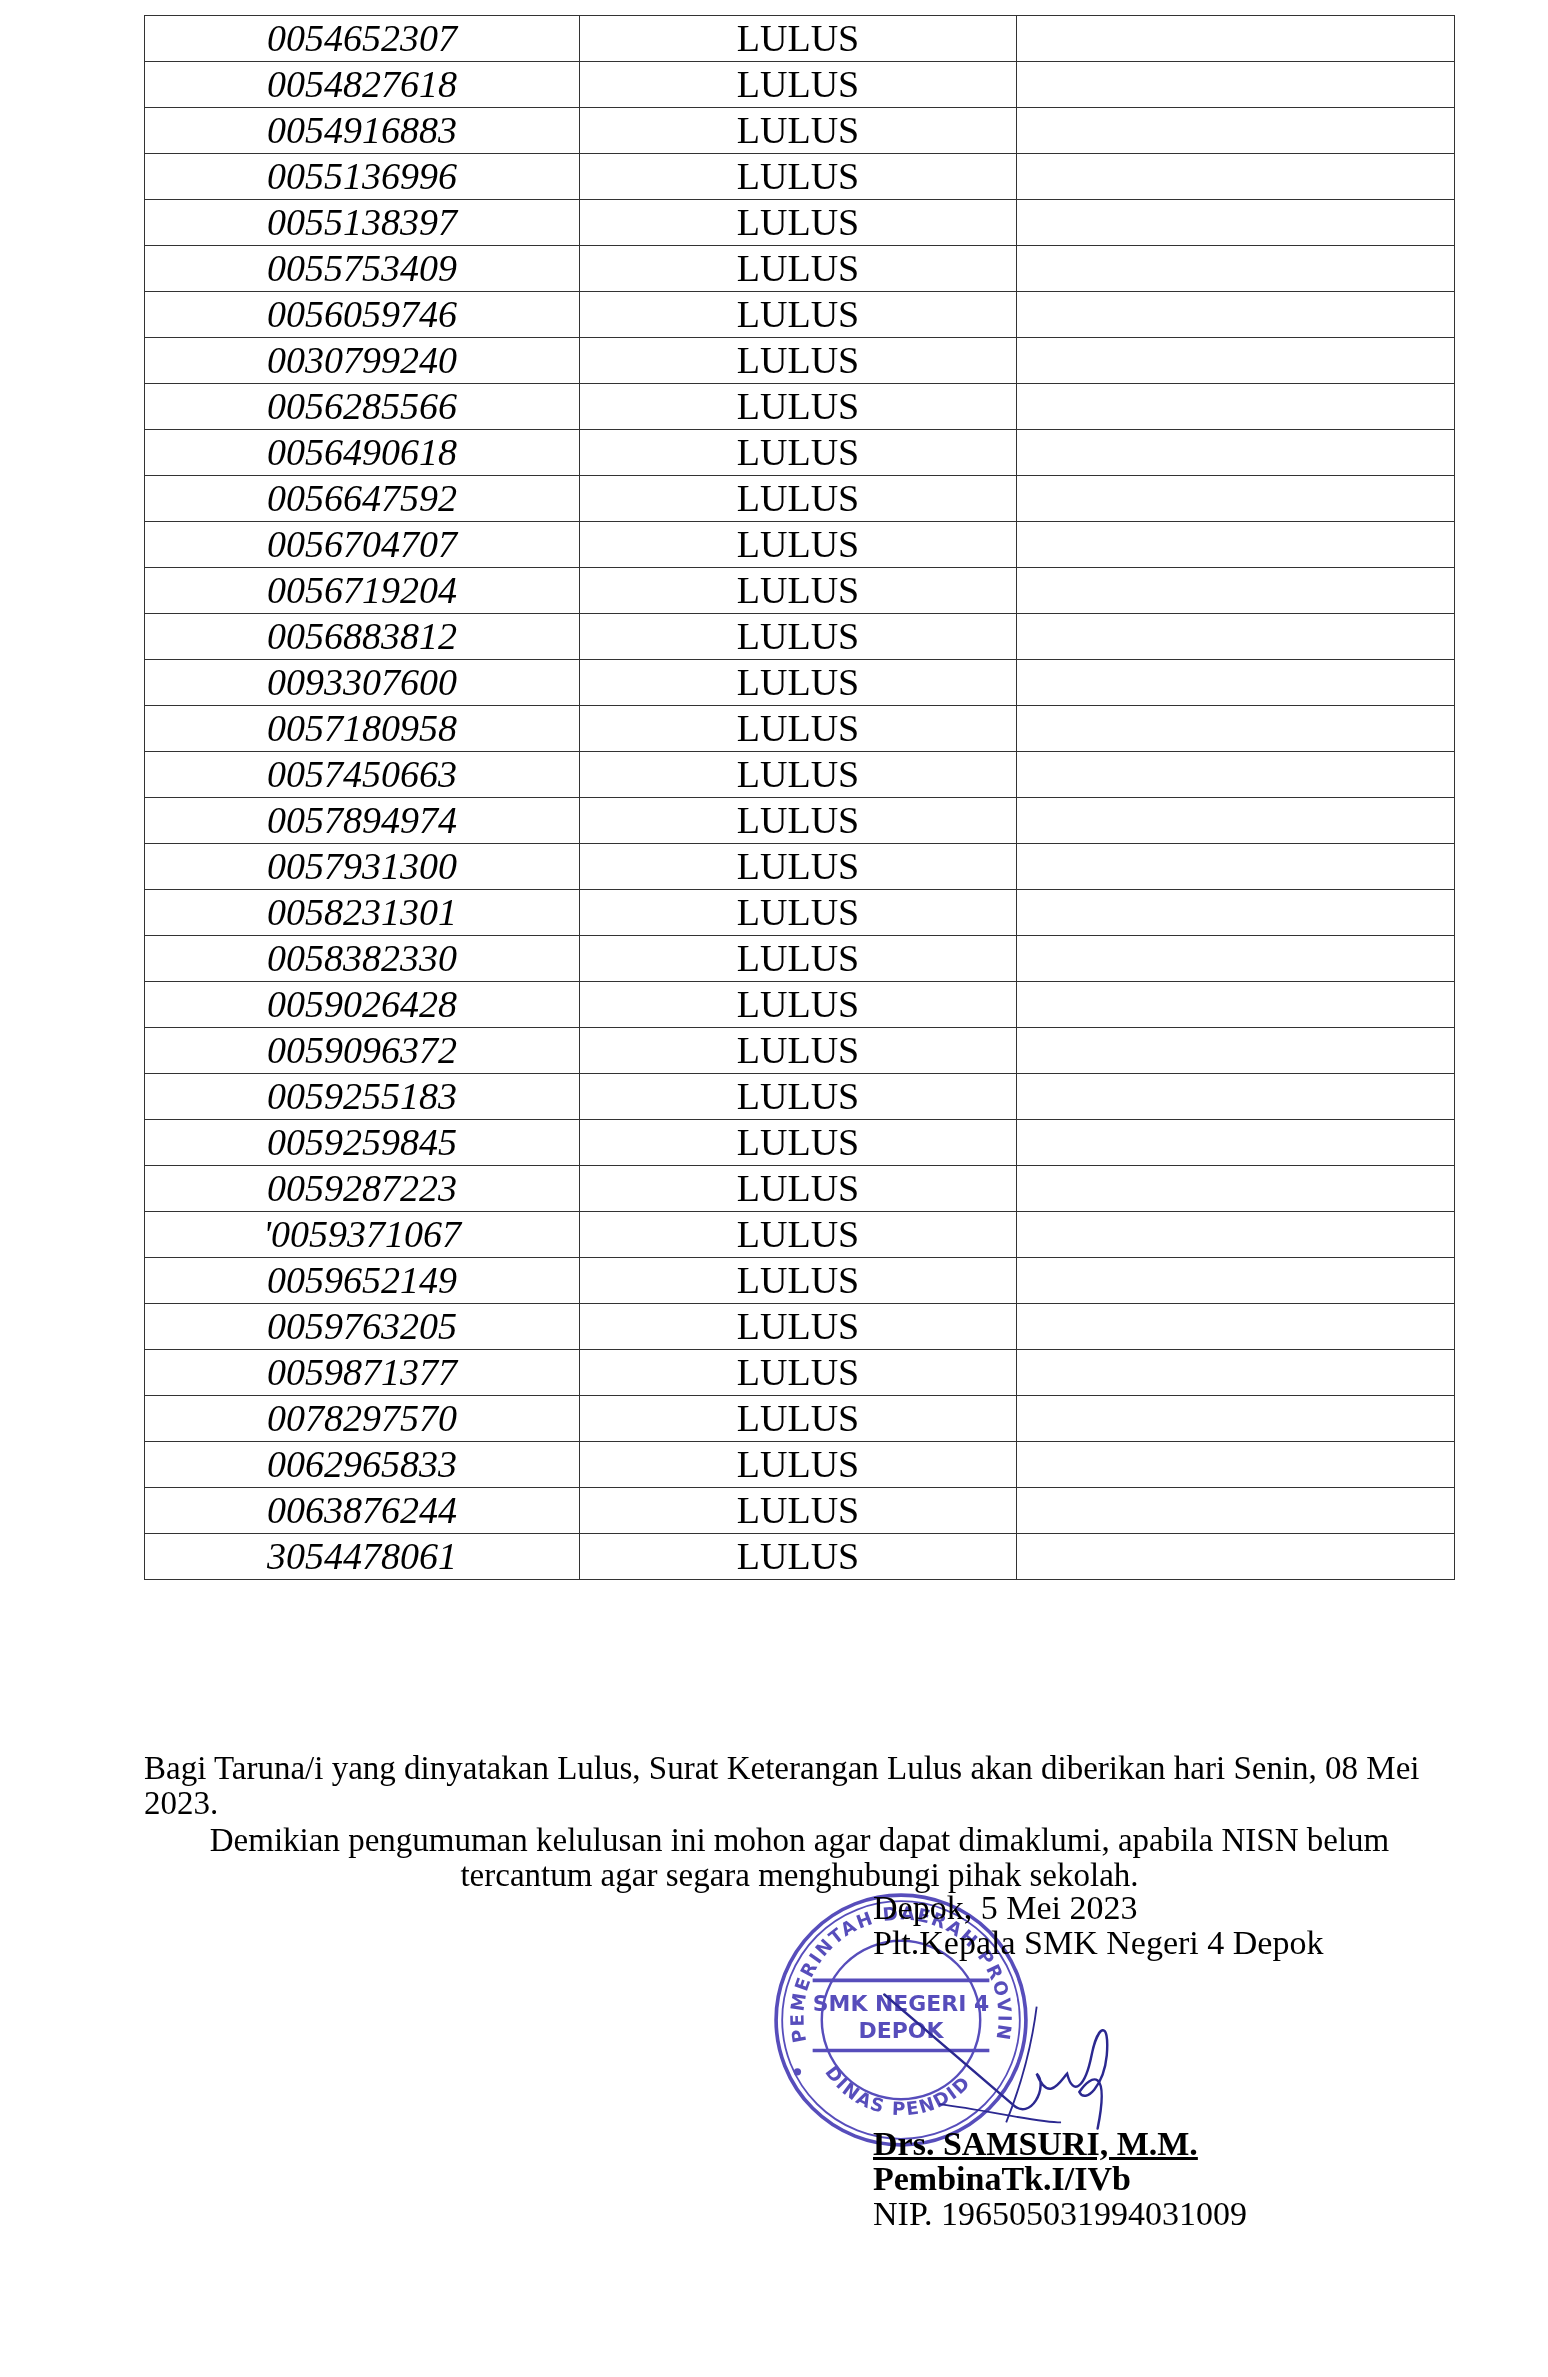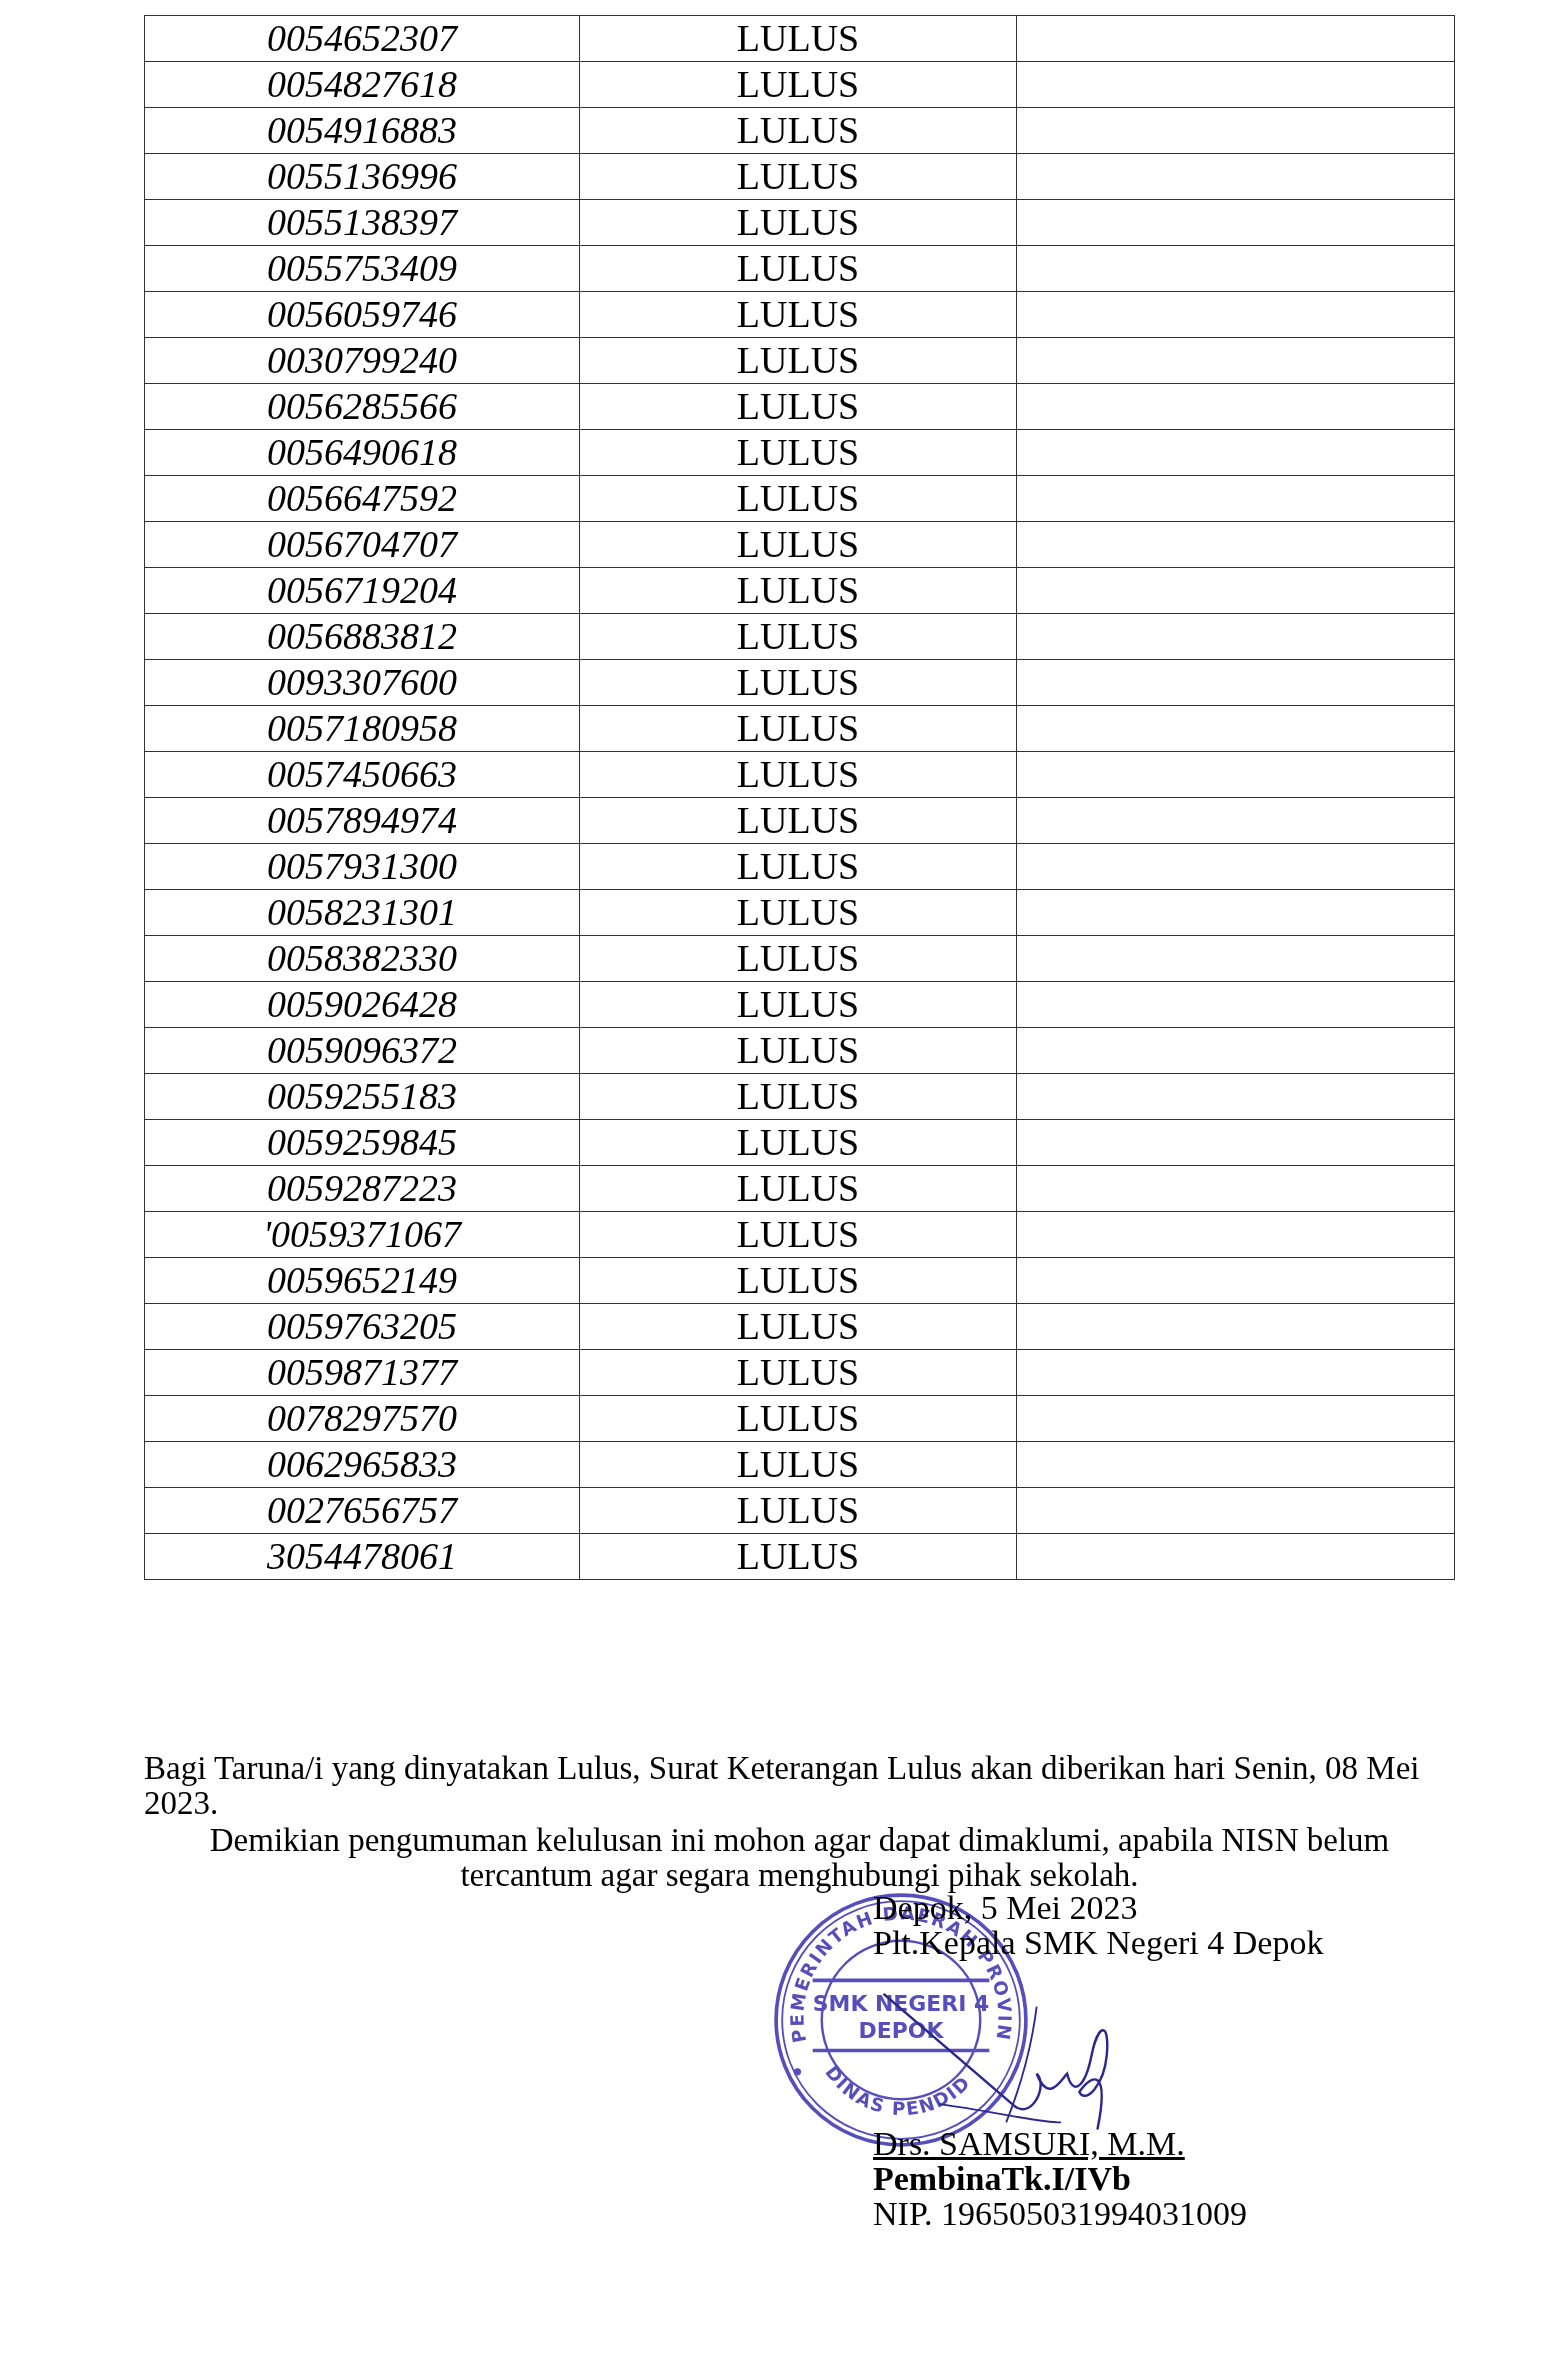--- a/index.html
+++ b/index.html
@@ -28,21 +28,21 @@
     font-family: "Liberation Serif", serif;
   }
   .para1 { top: 1751px; }
   .para2 { top: 1823px; text-align: center; }
   .sig-block {
     position: absolute; left: 873px; top: 1890px; width: 549px;
     font-size: 34px; line-height: 35px;
   }
   .sig-line { display: block; white-space: nowrap; }
   .sig-spacer { height: 166px; }
-  .sig-name { font-weight: normal; text-decoration: underline; }
+  .sig-name { font-weight: bold; text-decoration: underline; }
   .sig-rank { font-weight: bold; }
   .stamp {
     position: absolute; left: 770px; top: 1889px; width: 262px; height: 262px;
     opacity: 0.85; pointer-events: none;
   }
   .signature {
     position: absolute; left: 866px; top: 1982px; width: 256px; height: 159px;
     pointer-events: none;
   }
 </style>
@@ -210,21 +210,21 @@
         <td class="nisn-cell">0078297570</td>
         <td class="status-cell">LULUS</td>
         <td class="note-cell"></td>
       </tr>
       <tr>
         <td class="nisn-cell">0062965833</td>
         <td class="status-cell">LULUS</td>
         <td class="note-cell"></td>
       </tr>
       <tr>
-        <td class="nisn-cell">0027656757</td>
+        <td class="nisn-cell">0063876244</td>
         <td class="status-cell">LULUS</td>
         <td class="note-cell"></td>
       </tr>
       <tr>
         <td class="nisn-cell">3054478061</td>
         <td class="status-cell">LULUS</td>
         <td class="note-cell"></td>
       </tr>
     </tbody>
 </table>

